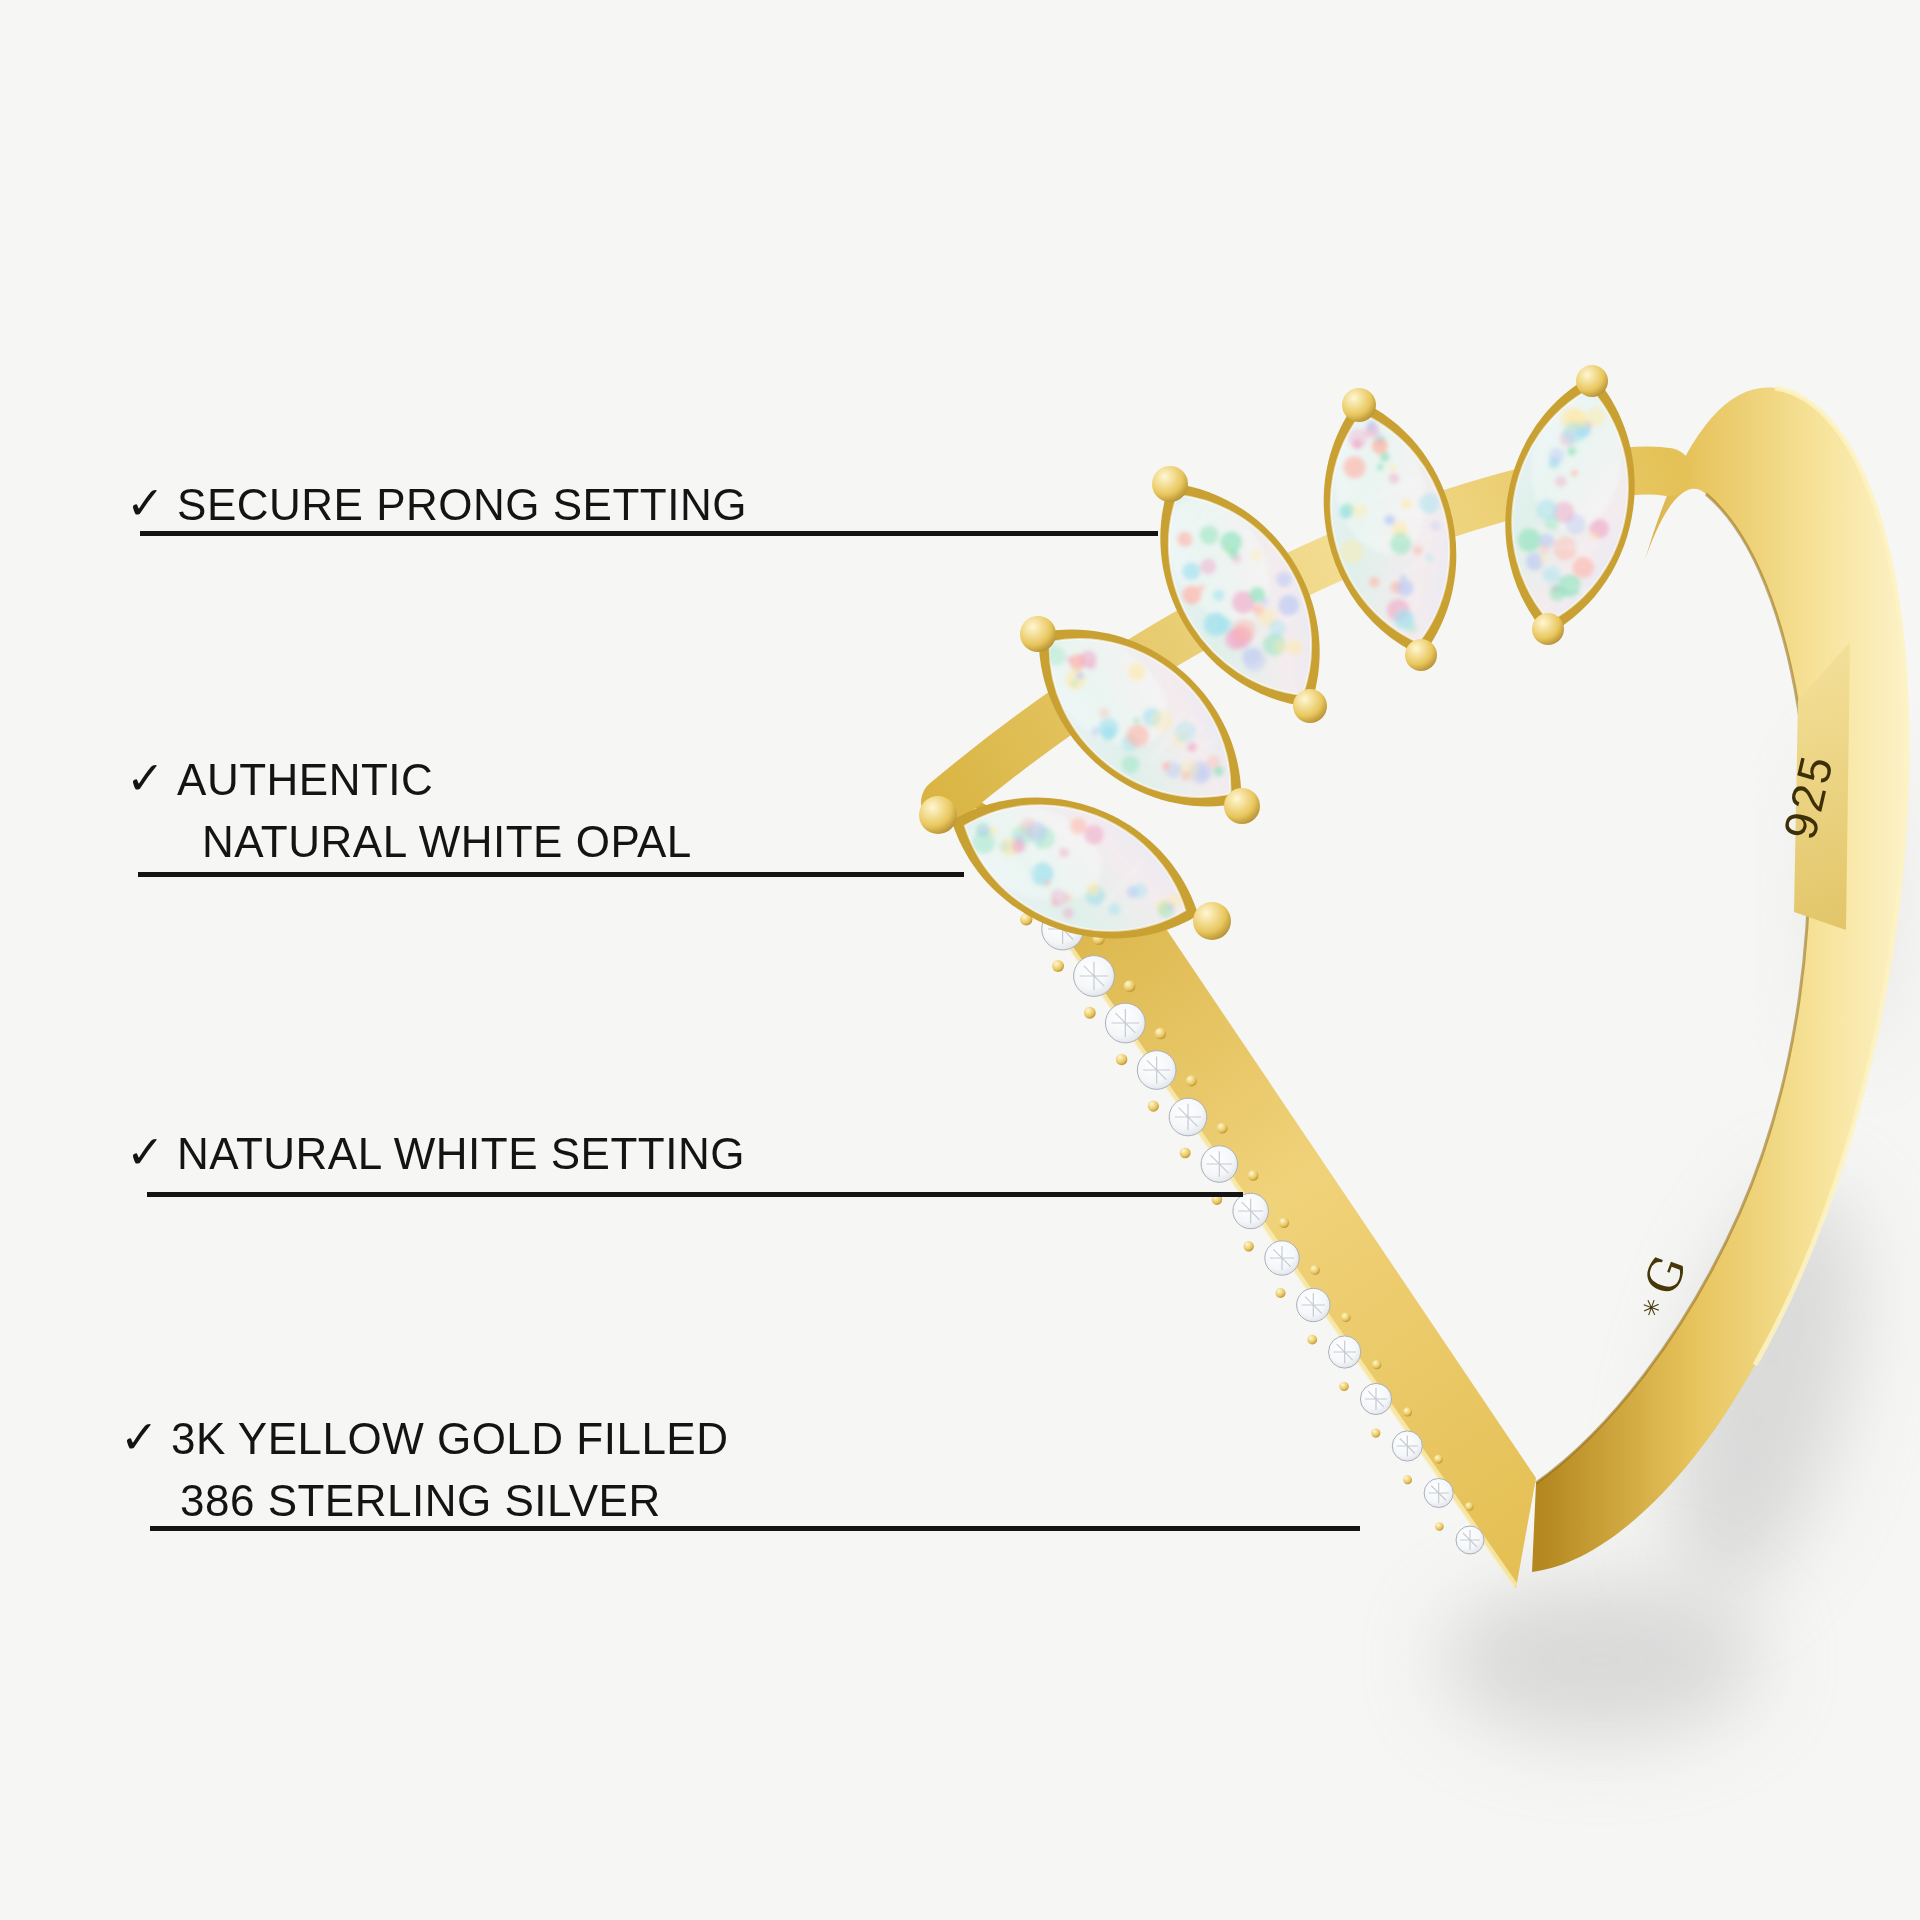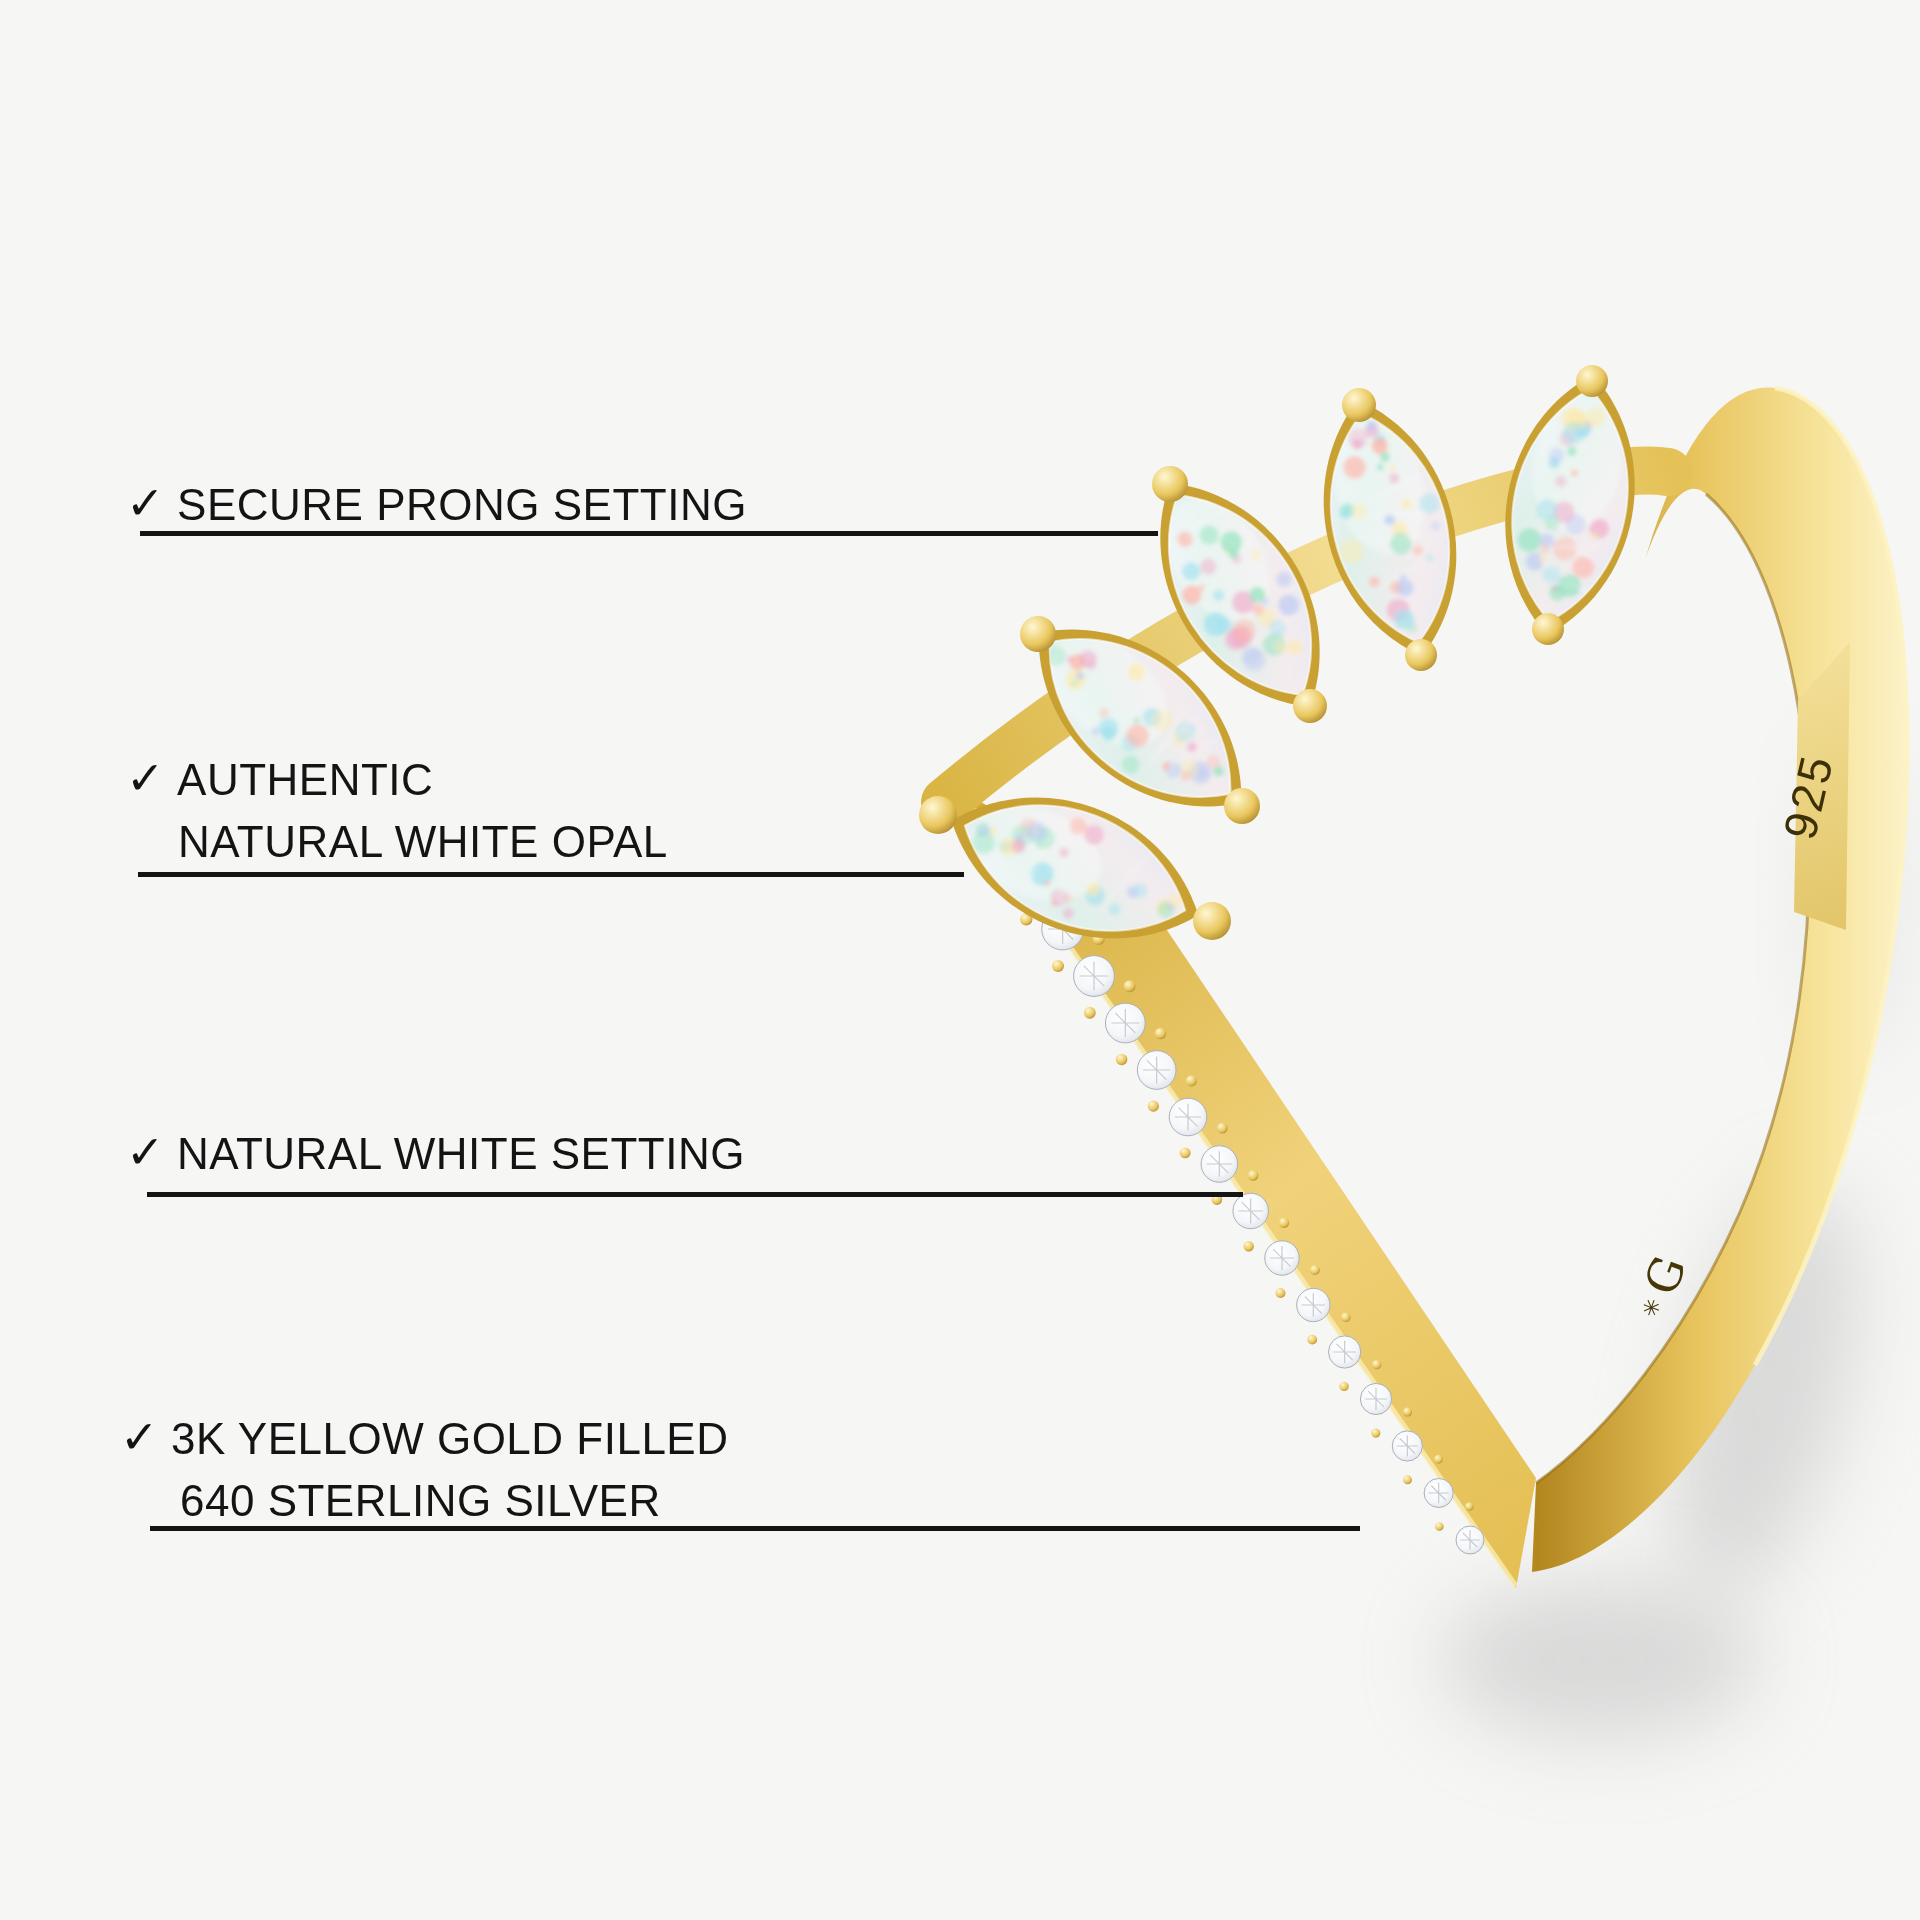--- a/index.html
+++ b/index.html
@@ -1,21 +1,21 @@
 <!DOCTYPE html>
 <html><head>
 <meta charset="utf-8">
 <style>
   html,body{margin:0;padding:0;}
   body{font-family:"Liberation Sans", sans-serif;}
   .stage{position:relative;width:1920px;height:1920px;overflow:hidden;background:#f6f6f5;}
   .feature{position:absolute;color:#141414;font-size:44px;letter-spacing:.5px;line-height:62px;white-space:nowrap;}
   .f-line{display:flex;align-items:flex-start;gap:12px;}
   .check{font-size:46px;transform:translateY(-2px);font-weight:400;}
-  .line2{margin-left:52px;}
+  .line2{margin-left:76px;}
   .line2:empty{display:none;}
   .f1{left:126px;top:474px;}
   .f2{left:126px;top:749px;}
   .f3{left:126px;top:1123px;}
   .f4{left:120px;top:1408px;}
   .f4 .line2{margin-left:60px;}
   .rule{position:absolute;height:5px;background:#141414;}
   .r1{left:140px;top:531px;width:1018px;}
   .r2{left:138px;top:872px;width:826px;}
   .r3{left:147px;top:1192px;width:1096px;}
@@ -423,17 +423,17 @@
     </div>
 
   </div>
   <div class="rule r3"></div>
 
   <div class="feature f4">
     <div class="f-line">
       <span class="check">✓</span>
       <span>3K YELLOW GOLD FILLED</span>
     </div>
-    <div class="line2">640 STERLING SILVER</div>
+    <div class="line2">386 STERLING SILVER</div>
   </div>
   <div class="rule r4"></div>
 
 </div>
 
 </body></html>

